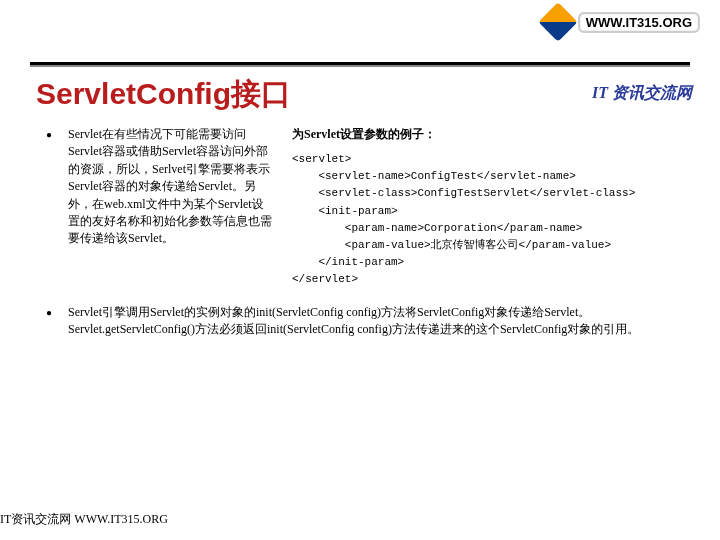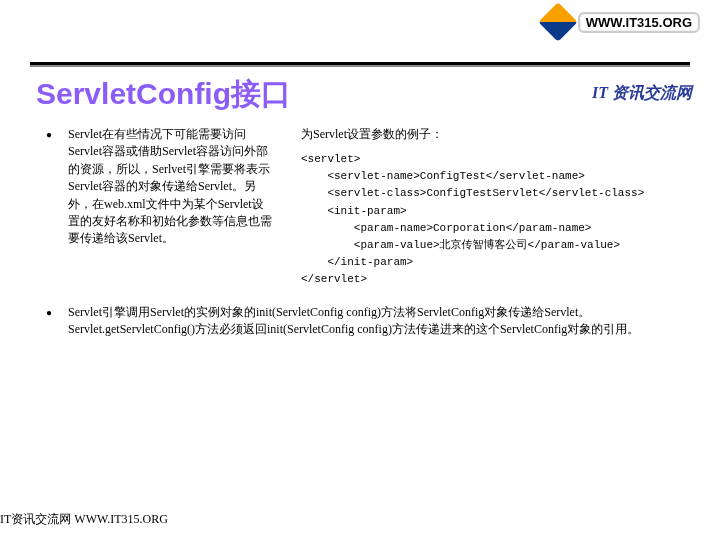--- a/index.html
+++ b/index.html
@@ -58,21 +58,21 @@
     background: #000;
     box-shadow: 0 2px 0 #888;
   }
   .title {
     position: absolute;
     top: 74px;
     left: 36px;
     font-family: Arial, "Microsoft YaHei", sans-serif;
     font-weight: bold;
     font-size: 30px;
-    color: #8b5cf6;
+    color: #b91c1c;
   }
   .content {
     position: absolute;
     top: 126px;
     left: 46px;
     right: 34px;
     font-size: 12px;
     line-height: 1.45;
     color: #000;
   }
@@ -89,32 +89,32 @@
   ul.main > li::before {
     content: "●";
     position: absolute;
     left: 0;
     top: 2px;
     font-size: 10px;
     color: #000;
   }
   .row1 {
     display: flex;
-    gap: 28px;
+    gap: 19px;
     justify-content: center;
   }
   .intro {
     width: 205px;
     flex-shrink: 0;
   }
   .example {
     flex: 1;
   }
   .example-title {
-    font-weight: normal;
+    font-weight: bold;
   }
   .code {
     font-family: "Courier New", monospace;
     font-size: 11px;
     line-height: 1.55;
     white-space: pre;
     margin-top: 8px;
   }
   .footer {
     position: absolute;

